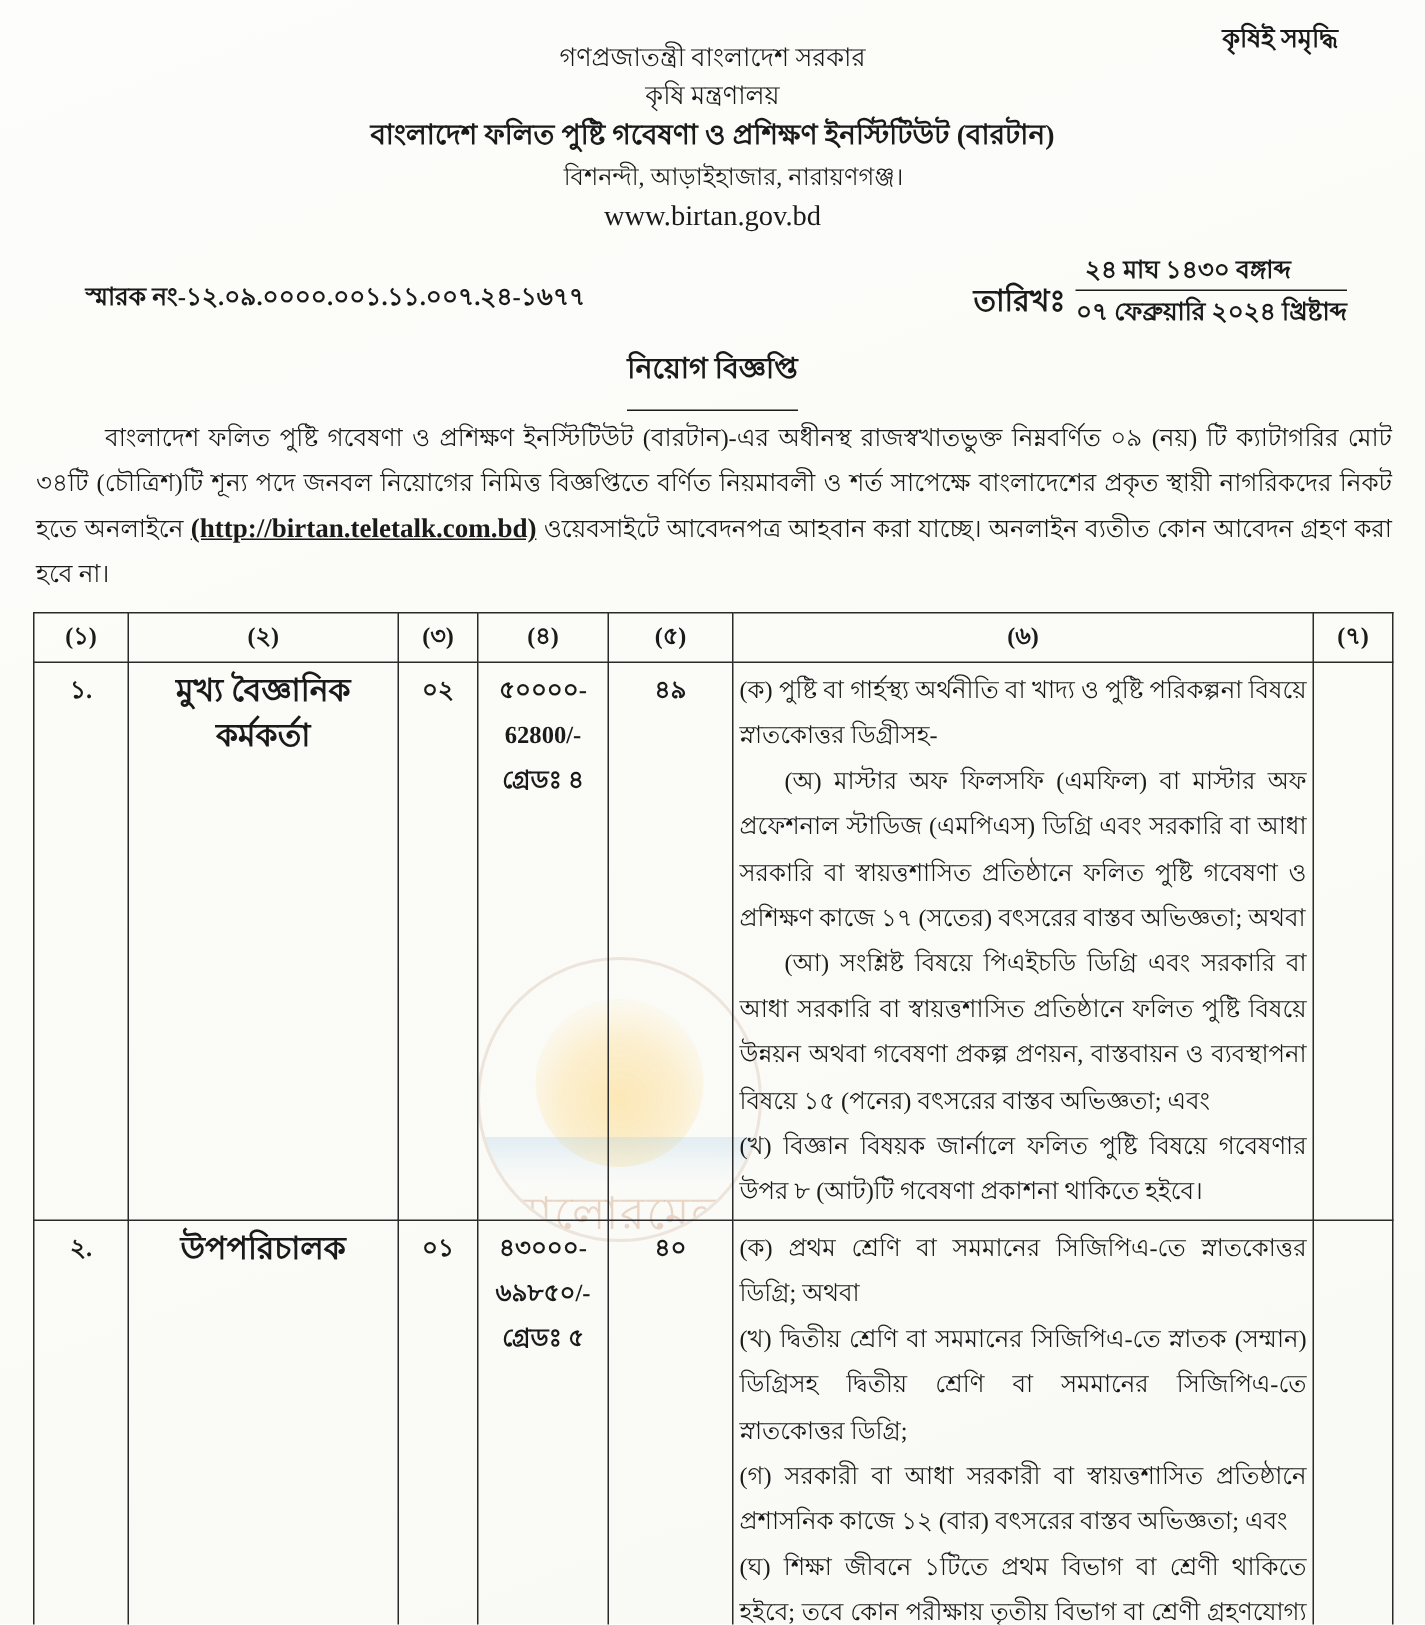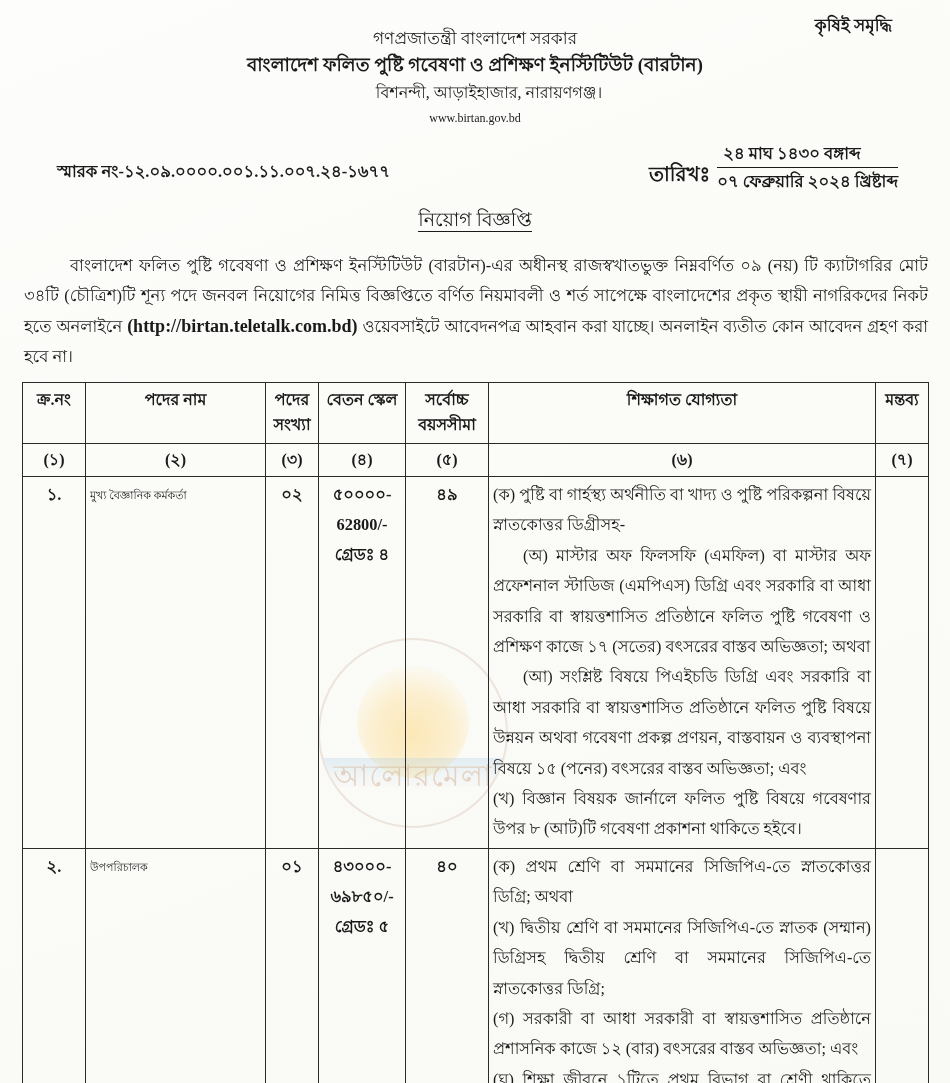--- a/index.html
+++ b/index.html
@@ -61,21 +61,21 @@
     height: 30px;
     background: linear-gradient(180deg,
                 rgba(140, 190, 225, .30) 0%,
                 rgba(170, 210, 235, .16) 55%,
                 rgba(255,255,255,0) 100%);
   }
   .wm-text {
     position: absolute;
     left: 0;
     right: 0;
-    top: 112px;
+    top: 145px;
     text-align: center;
     font-size: 30px;
     letter-spacing: 1px;
     color: rgba(205, 160, 125, .55);
     font-family: "Liberation Sans", "DejaVu Sans", sans-serif;
     white-space: nowrap;
   }
 
   
   .content {
@@ -100,21 +100,21 @@
   .hdr-line1 { font-size: 17px; line-height: 24px; }
   .hdr-line2 { font-size: 17px; line-height: 26px; }
   .hdr-org {
     font-size: 18.5px;
     font-weight: 700;
     line-height: 29px;
     letter-spacing: .1px;
   }
   .hdr-addr { font-size: 16px; line-height: 26px; margin-left: 28px; }
   .hdr-web {
-    font-size: 12px;
+    font-size: 19px;
     line-height: 25px;
     font-family: "Liberation Serif", serif;
   }
 
   
   .memo-row {
     position: relative;
     height: 58px;
     margin-top: 10px;
   }
@@ -159,37 +159,38 @@
   }
 
   
   .doc-title {
     text-align: center;
     margin-top: 6px;
     margin-bottom: 14px;
   }
   .doc-title span {
     font-size: 19px;
-    font-weight: 400;
+    font-weight: 700;
     border-bottom: 1.8px solid #1a1a1a;
-    padding-bottom: 1px;
+    padding-bottom: 16px;
   }
 
   
   .intro {
     margin: 0 22px 0 24px;
     font-size: 16.4px;
     line-height: 30px;
     text-align: justify;
     text-justify: inter-word;
     text-indent: 46px;
   }
   .intro .url {
     font-weight: 700;
     font-size: 18px;
+    text-decoration: underline;
     font-family: "Liberation Serif", serif;
   }
 
   
   table.job-table {
     margin: 10px 22px 0 22px;
     width: 906px;
     border-collapse: collapse;
     table-layout: fixed;
   }
@@ -207,23 +208,24 @@
     padding: 4px 3px 6px;
     vertical-align: top;
   }
   td.c-num, td.c-count, td.c-scale, td.c-age {
     text-align: center;
     font-size: 16.4px;
     line-height: 30px;
     font-weight: 600;
   }
   td.c-title {
-    font-size: 11px;
+    text-align: center;
+    font-size: 21px;
     line-height: 30px;
-    font-weight: 400;
+    font-weight: 700;
     padding-top: 3px;
   }
   td.c-num { font-weight: 600; }
   td.c-scale { line-height: 30px; margin-top: 24px; }
   td.c-qual {
     font-size: 16.2px;
     line-height: 30.4px;
     text-align: justify;
     text-justify: inter-word;
     padding: 3px 7px 6px 7px;
@@ -250,20 +252,21 @@
   <div class="wm-water"></div>
   <div class="wm-text">আলোরমেলা</div>
 </div>
 
 <div class="content">
 
   <div class="hdr-slogan">কৃষিই সমৃদ্ধি</div>
 
   <div class="hdr-block">
     <div class="hdr-line1">গণপ্রজাতন্ত্রী বাংলাদেশ সরকার</div>
+    <div class="hdr-line2">কৃষি মন্ত্রণালয়</div>
     <div class="hdr-org">বাংলাদেশ ফলিত পুষ্টি গবেষণা ও প্রশিক্ষণ ইনস্টিটিউট (বারটান)</div>
     <div class="hdr-addr">বিশনন্দী, আড়াইহাজার, নারায়ণগঞ্জ।</div>
     <div class="hdr-web">www.birtan.gov.bd</div>
   </div>
 
   <div class="memo-row">
     <div class="memo-no">স্মারক নং-১২.০৯.০০০০.০০১.১১.০০৭.২৪-১৬৭৭</div>
     <div class="date-wrap">
       <div class="date-label">তারিখঃ</div>
       <div class="date-stack">
@@ -285,29 +288,20 @@
     <colgroup>
       <col style="width:63px">
       <col style="width:180px">
       <col style="width:53px">
       <col style="width:87px">
       <col style="width:83px">
       <col style="width:387px">
       <col style="width:53px">
     </colgroup>
     <thead>
-      <tr>
-        <th>ক্র.নং</th>
-        <th>পদের নাম</th>
-        <th>পদের সংখ্যা</th>
-        <th>বেতন স্কেল</th>
-        <th>সর্বোচ্চ বয়সসীমা</th>
-        <th>শিক্ষাগত যোগ্যতা</th>
-        <th>মন্তব্য</th>
-      </tr>
       <tr class="idx-row">
         <td>(১)</td>
         <td>(২)</td>
         <td>(৩)</td>
         <td>(৪)</td>
         <td>(৫)</td>
         <td>(৬)</td>
         <td>(৭)</td>
       </tr>
     </thead>

